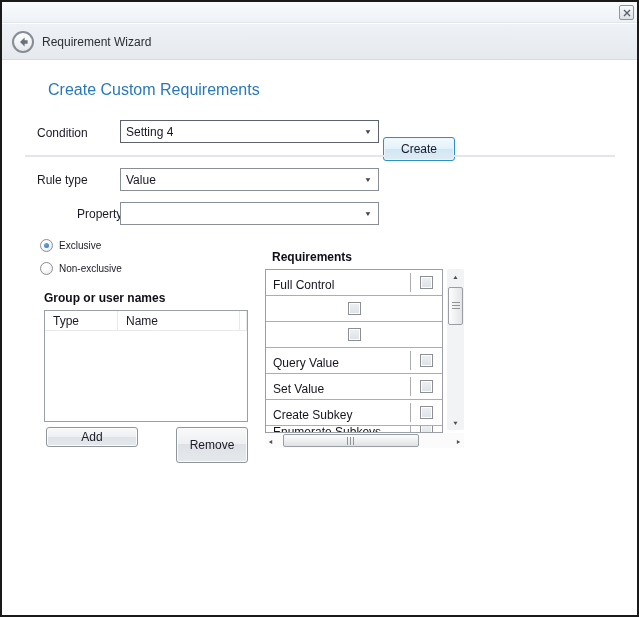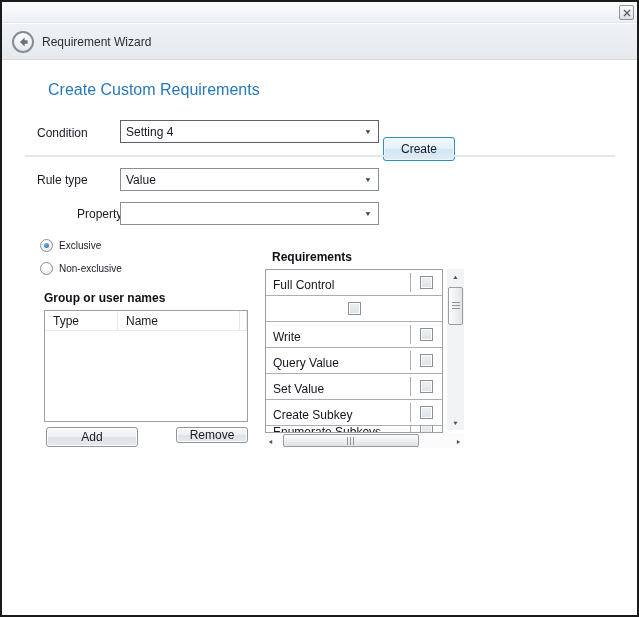--- a/index.html
+++ b/index.html
@@ -205,37 +205,36 @@
   <div class="bold-label" style="left:42px; top:289px;">Group or user names</div>
   <div class="listbox">
     <div class="list-header">
       <div class="hcell c1">Type</div>
       <div class="hcell c2">Name</div>
       <div class="hcell stub"></div>
     </div>
     <div style="height:90px;"></div>
   </div>
   <div class="btn" style="left:44px; top:425px; width:92px; height:20px;">Add</div>
-  <div class="btn" style="left:174px; top:425px; width:72px; height:16px;">Remove</div>
+  <div class="btn" style="left:174px; top:425px; width:72px; height:36px;">Remove</div>
 
   <div class="bold-label" style="left:270px; top:248px;">Requirements</div>
   <div class="perm-grid">
     <div class="perm-row">
       <div class="perm-name">Full Control</div>
       <div class="perm-cbcell">
           <span class="checkbox"></span>
         </div>
     </div>
     <div class="perm-row">
       <div class="perm-cbcell">
           <span class="checkbox"></span>
         </div>
     </div>
     <div class="perm-row">
-      <div class="perm-name">Write</div>
       <div class="perm-cbcell">
           <span class="checkbox"></span>
         </div>
     </div>
     <div class="perm-row">
       <div class="perm-name">Query Value</div>
       <div class="perm-cbcell">
           <span class="checkbox"></span>
         </div>
     </div>

